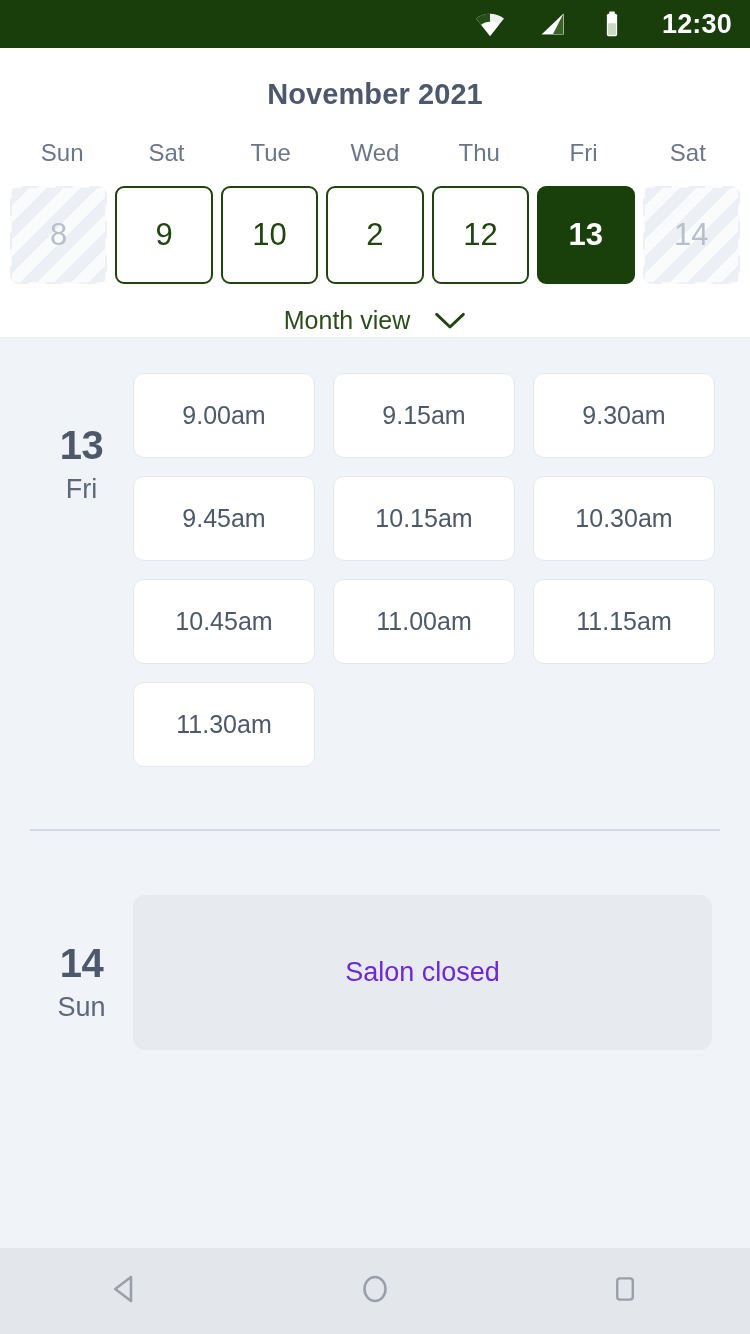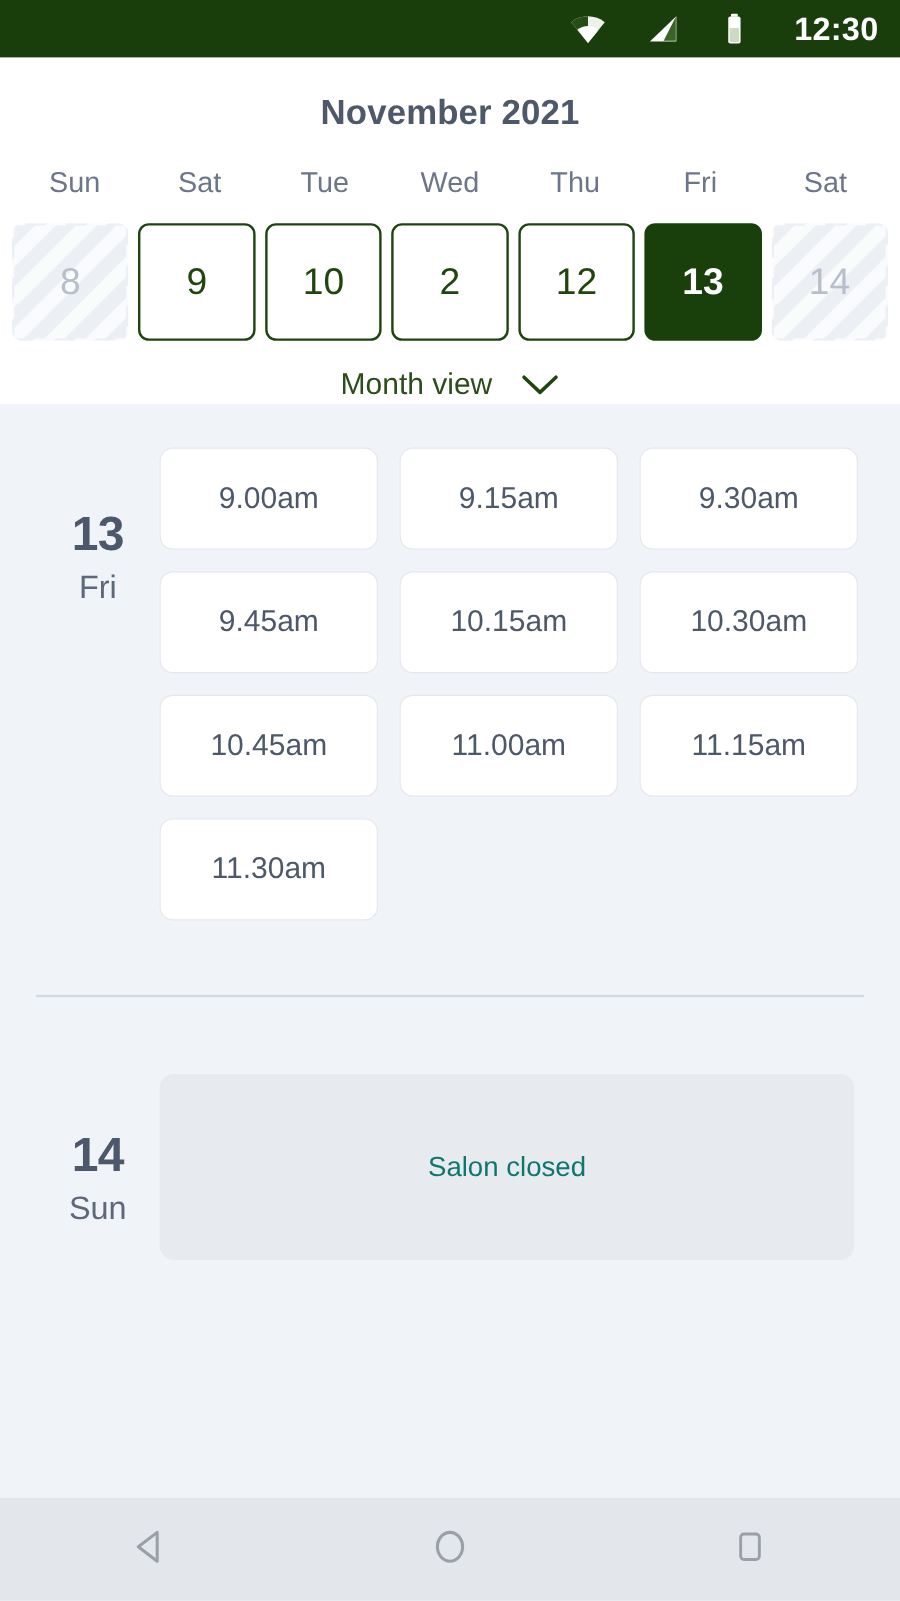--- a/index.html
+++ b/index.html
@@ -233,22 +233,22 @@
     padding-top: 64px;
   }
   .closed-box {
     flex: 1 1 auto;
     height: 155px;
     background: #e7eaef;
     border-radius: 12px;
     display: flex;
     align-items: center;
     justify-content: center;
-    font-size: 23px;
-    color: #0f766e;
+    font-size: 27px;
+    color: #6d28d9;
   }
   .closed-group .day-label { padding-top: 48px; }
 
   
   .nav-bar {
     height: 86px;
     background: #e3e6ea;
     display: flex;
     align-items: center;
     justify-content: space-around;

